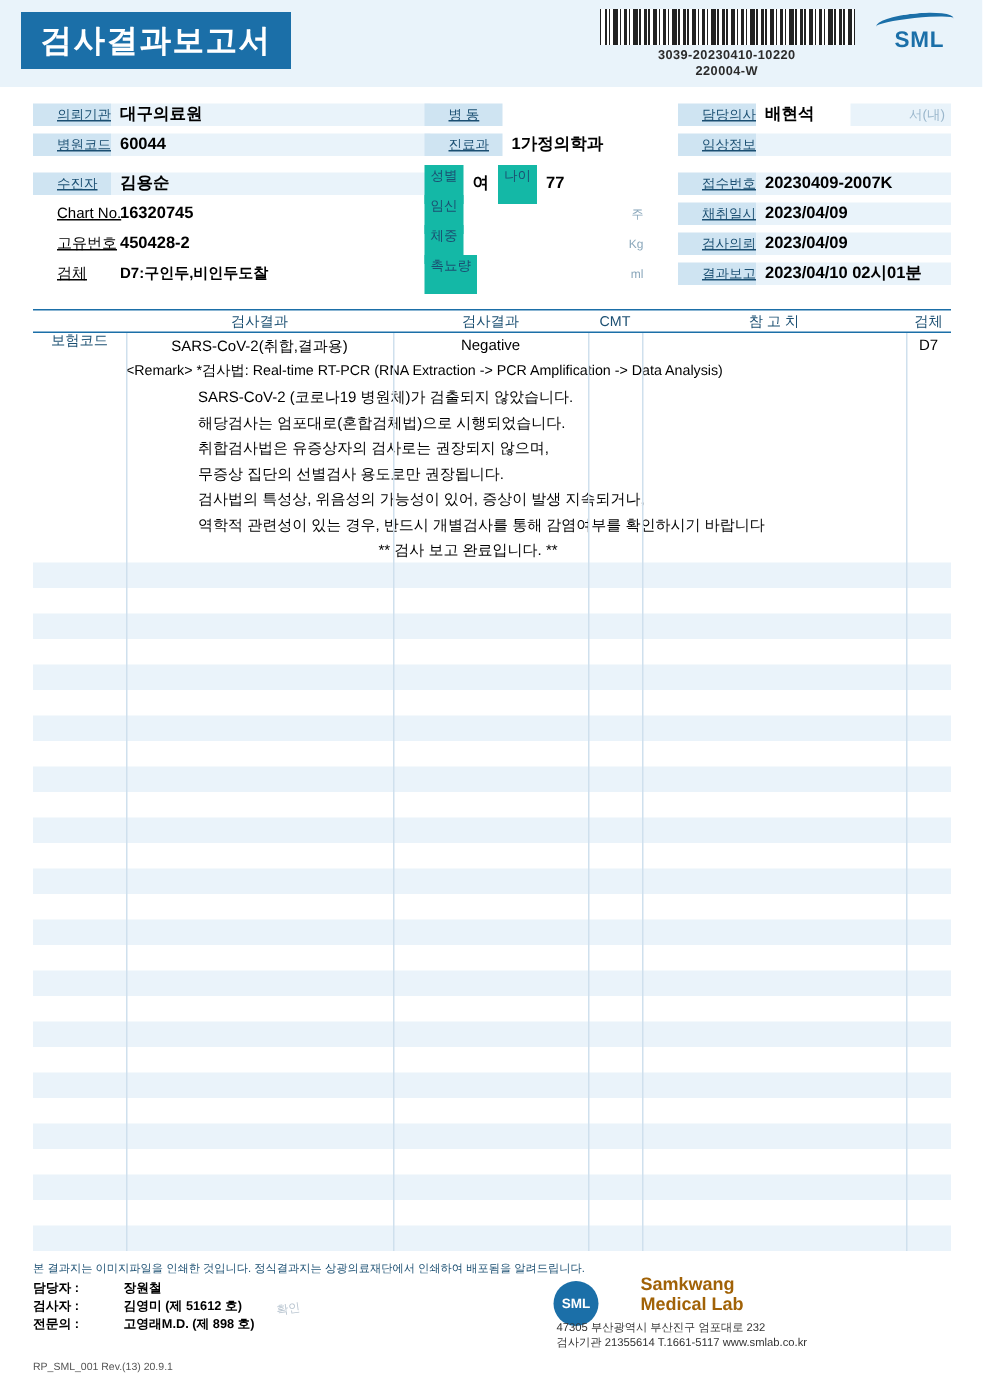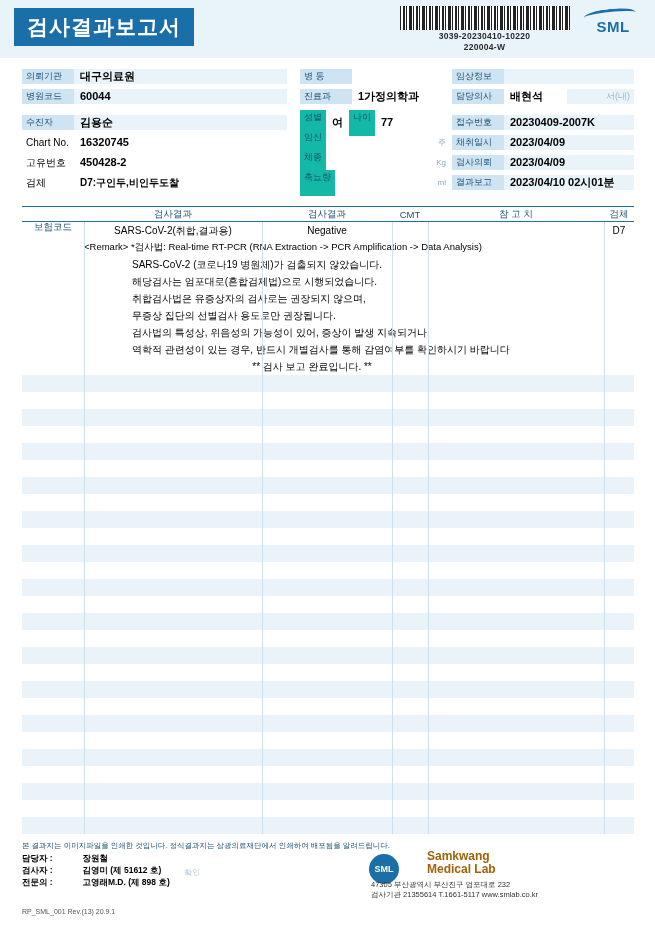--- a/index.html
+++ b/index.html
@@ -50,29 +50,30 @@
   }
   .logo-text { font-size:15px; font-weight:bold; color:#1b6fa8; letter-spacing:0.5px; }
 
   
   .info {
     position:absolute; left:22px; top:68px; width:612px; height:118px;
     font-size:10.5px;
   }
   .col { position:absolute; top:0; }
   .colA { left:0; width:265px; }
-  .colB { left:278px; width:152px; }
+  .colB { left:261px; width:152px; }
   .colC { left:430px; width:182px; }
 
   .row { display:flex; align-items:center; height:17px; margin-bottom:3px; }
   .lbl {
     background:#cfe4f2; color:#1b4f72;
-    font-size:9px; padding:0 4px;
+    font-size:9px; padding:0 16px;
     height:15px; line-height:15px;
     white-space:nowrap;
+    text-decoration:underline;
   }
   .lbl.wide { width:52px; }
   .lbl.plain { background:transparent; color:#000; font-size:10px; }
   .val {
     flex:1; font-size:11px; font-weight:bold;
     padding-left:6px;
     background:#e9f3fa; height:15px; line-height:15px;
     white-space:nowrap; overflow:hidden;
   }
   .val.nobg { background:transparent; }
@@ -229,27 +230,27 @@
       </div>
       <div class="inline-pair">
         <span class="mini-lbl">촉뇨량</span>
         <span class="mini-val"></span>
         <span class="unit">ml</span>
       </div>
     </div>
 
     <div class="col colC">
       <div class="row">
-        <span class="lbl wide">임상정보</span>
-        <span class="val"></span>
-      </div>
-      <div class="row">
         <span class="lbl wide">담당의사</span>
         <span class="val nobg">배현석</span>
         <span class="val tiny">서(내)</span>
+      </div>
+      <div class="row">
+        <span class="lbl wide">임상정보</span>
+        <span class="val"></span>
       </div>
       <div class="spacer"></div>
       <div class="row">
         <span class="lbl wide">접수번호</span>
         <span class="val">20230409-2007K</span>
       </div>
       <div class="row">
         <span class="lbl wide">채취일시</span>
         <span class="val">2023/04/09</span>
       </div>

